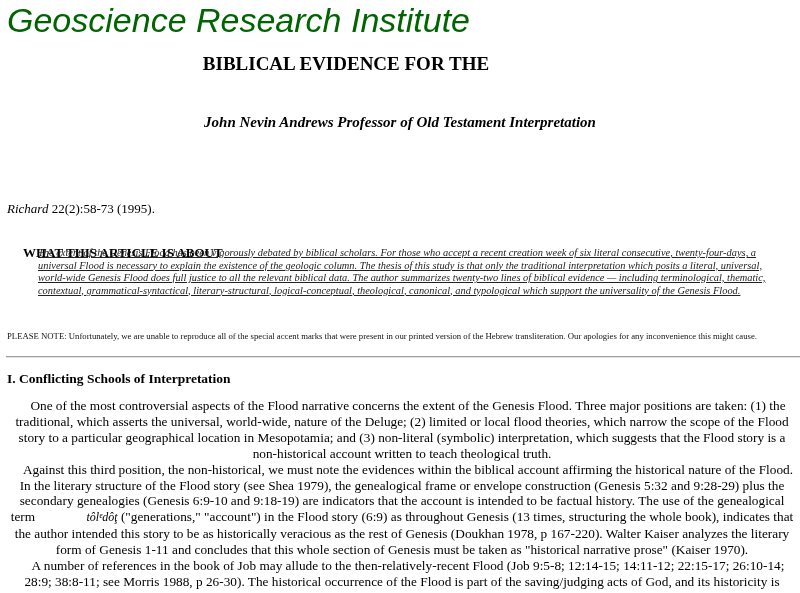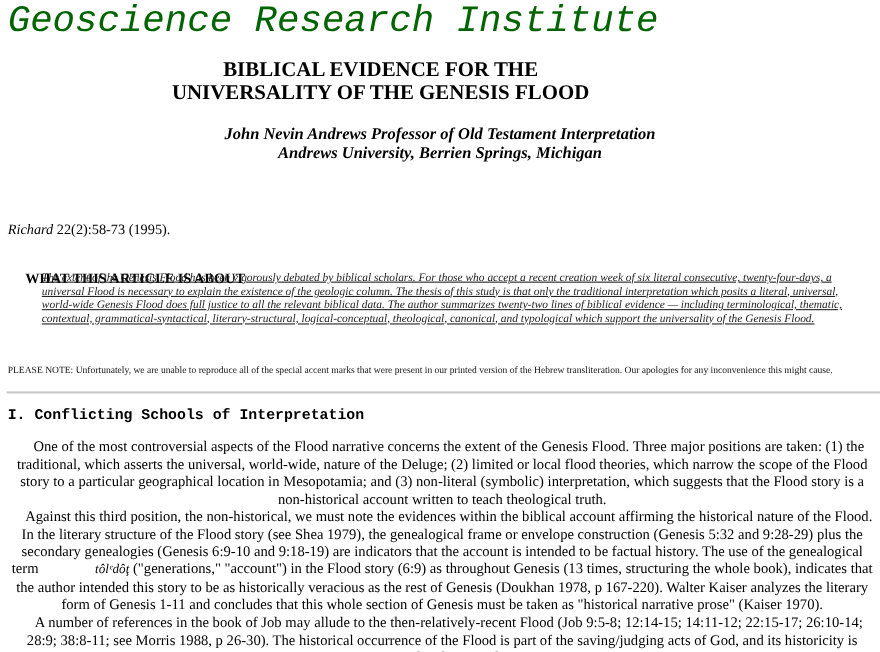--- a/index.html
+++ b/index.html
@@ -13,21 +13,21 @@
     }
     body {
       font-family: "Liberation Serif", serif;
       position: relative;
     }
     .site-title {
       position: absolute;
       left: 7px;
       top: 0px;
       margin: 0;
-      font-family: Liberation Mono, monospace;
+      font-family: Liberation Sans, sans-serif;
       font-style: italic;
       font-weight: normal;
       font-size: 34px;
       line-height: 40px;
       color: #006400;
       white-space: nowrap;
     }
     .article-title {
       position: absolute;
       left: 0;
@@ -100,21 +100,20 @@
       border-bottom: 1px solid #e0e0e0;
     }
     .section-heading {
       position: absolute;
       left: 7px;
       top: 371px;
       margin: 0;
       font-size: 13.5px;
       font-weight: bold;
       line-height: 16px;
-      font-family: Liberation Mono, monospace;
     }
     .body-text {
       position: absolute;
       left: 7px;
       top: 398px;
       width: 790px;
       font-size: 13.3px;
       line-height: 15.9px;
       text-align: left;
     }
@@ -125,26 +124,24 @@
     }
     .translit { font-style: italic; font-size: 12px; margin-left: 48px; }
   </style>
 </head>
 <body>
 
 <h1 class="site-title">Geoscience Research Institute</h1>
 
 <h2 class="article-title">
   <span>BIBLICAL EVIDENCE FOR THE</span><br>
-  <span>UNIVERSALITY OF THE GENESIS FLOOD</span>
 </h2>
 
 <div class="author-block">
   <div class="italic">John Nevin Andrews Professor of Old Testament Interpretation</div>
-  <div class="italic">Andrews University, Berrien Springs, Michigan</div>
 </div>
 
 <div class="citation">
   <em>Richard</em><span> 22(2):58-73 (1995).</span>
 </div>
 
 <h3 class="about-heading">WHAT THIS ARTICLE IS ABOUT</h3>
 
 <div class="abstract">The extent of the Genesis Flood has been vigorously debated by biblical scholars. For those who accept a recent creation week of six literal consecutive, twenty-four-days, a universal Flood is necessary to explain the existence of the geologic column. The thesis of this study is that only the traditional interpretation which posits a literal, universal, world-wide Genesis Flood does full justice to all the relevant biblical data. The author summarizes twenty-two lines of biblical evidence — including terminological, thematic, contextual, grammatical-syntactical, literary-structural, logical-conceptual, theological, canonical, and typological which support the universality of the Genesis Flood.</div>
 

